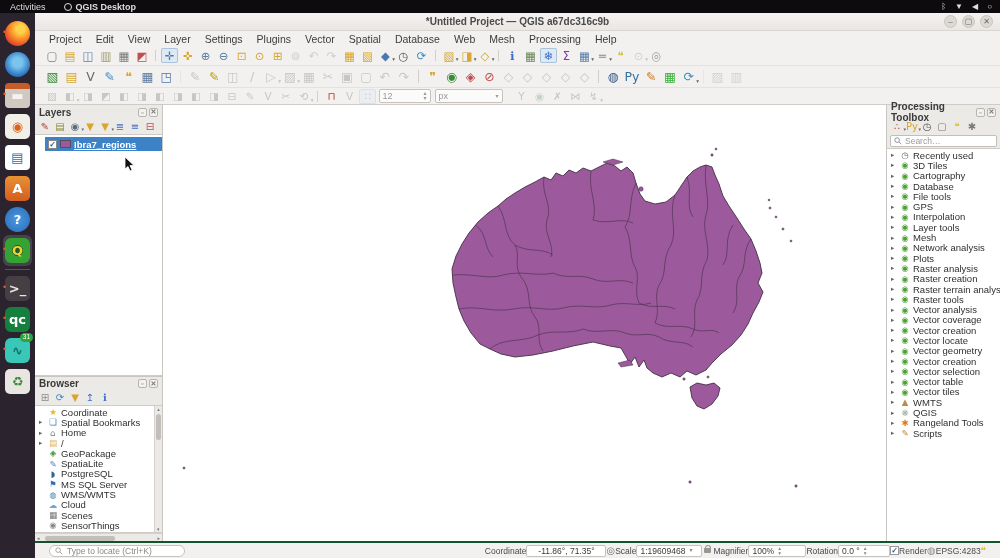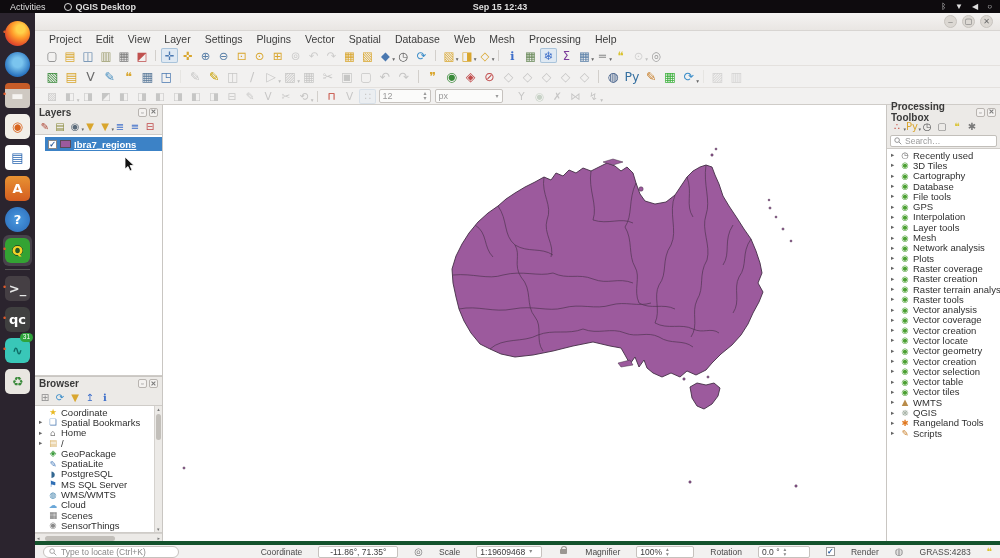--- a/index.html
+++ b/index.html
@@ -88,22 +88,22 @@
 
   #canvas { flex:1; background:#fff; position:relative; overflow:hidden; }
   #canvas svg.map { position:absolute; left:0; top:0; width:100%; height:100%; }
 
   #right-col { width:114px; border-left:1px solid #c9c6c2; background:#eceae7; display:flex; flex-direction:column; }
   .searchbox { margin:1px 3px; height:12px; background:#fff; border:1px solid #c2bfba; border-radius:2px;
                display:flex; align-items:center; gap:3px; padding:0 3px; font-size:8.5px; color:#9a9a9a; flex:0 0 auto; }
   #proc-list { background:#fff; flex:1; border-top:1px solid #cfccc8; overflow:hidden; }
 
   
-  #statusbar { height:17px; border-top:4px solid #14532d; background:#f2f1f0; display:flex; align-items:center;
-               font-size:8.5px; color:#4a4a4a; padding:0 8px; gap:16px; flex:0 0 auto; }
+  #statusbar { height:17px; border-top:2px solid #14532d; background:#f2f1f0; display:flex; align-items:center;
+               font-size:8.5px; color:#4a4a4a; padding:0 14px; gap:0; flex:0 0 auto; }
   .locate { width:136px; height:12px; background:#fff; border:1px solid #c6c2be; border-radius:7px;
             display:flex; align-items:center; gap:4px; padding:0 5px; color:#8a8a8a; }
   .sb-field { height:12px; background:#fff; border:1px solid #c6c2be; border-radius:2px; display:flex; align-items:center;
               padding:0 3px; color:#3a3a3a; }
   .sb-field .ud { color:#888; font-size:5.5px; line-height:4.5px; margin-left:4px; }
   .sb-label { margin-left:0; }
   .padlock { width:7px; height:5px; background:#9a9792; border-radius:1px; position:relative; margin:0 2px; }
   .padlock::before { content:""; position:absolute; top:-3.5px; left:1px; width:4px; height:4px; border:1.2px solid #9a9792; border-bottom:none; border-radius:3px 3px 0 0; }
   .sb-check { width:9px; height:9px; background:#fff; border:1px solid #999; color:#2a5a9a; font-size:8px; line-height:8px; text-align:center; font-weight:bold; }
   .sb-icon { font-family:"DejaVu Sans",sans-serif; font-size:10px; }
@@ -115,21 +115,20 @@
 <body>
 
 <div id="topbar">
   <div class="tb-left">
     <span>Activities</span>
     <span style="display:flex;align-items:center;">
       <span class="qgis-dot"></span>
       <span style="font-weight:bold;">QGIS Desktop</span>
     </span>
   </div>
-  <span class="clock">Sep 15 12:43</span>
   <div class="tb-right">
     <span>ᛒ</span>
     <span>▼</span>
     <span>◀</span>
     <span>○</span>
   </div>
 </div>
 
 <div id="dock">
 
@@ -173,21 +172,21 @@
       <span class="dock-ic" style="background: radial-gradient(circle, rgb(37, 90, 37) 0px, rgb(37, 90, 37) 30%, rgb(51, 163, 51) 32%, rgb(51, 163, 51) 100%); color: rgb(245, 211, 40); border-radius: 6px;">Q</span>
 
     </div>
     <div class="dock-item sep-before">
       <span class="dot">•</span>
       <span class="dock-ic" style="background: rgb(69, 63, 68); color: rgb(232, 232, 232); border-radius: 5px;">&gt;_</span>
 
     </div>
     <div class="dock-item">
       <span class="dot">•</span>
-      <span class="dock-ic" style="background: #404040; color: rgb(255, 255, 255); border-radius: 6px;">qc</span>
+      <span class="dock-ic" style="background: #15803d; color: rgb(255, 255, 255); border-radius: 6px;">qc</span>
 
     </div>
     <div class="dock-item">
       <span class="dot">•</span>
       <span class="dock-ic" style="background: rgb(57, 199, 184); color: rgb(14, 109, 102); border-radius: 6px;">∿</span>
       <span class="badge">31</span>
     </div>
     <div class="dock-item">
 
       <span class="dock-ic" style="background: rgb(233, 230, 225); color: rgb(58, 138, 58); border-radius: 5px;">♻</span>
@@ -196,20 +195,21 @@
     <div class="dock-item grid">
 
       <span class="dock-ic" style="background: transparent; color: rgb(255, 255, 255); border-radius: 0px;"></span>
 
     </div>
   </div>
 
 <div id="win">
 
   <div id="titlebar">
+    <span class="title">*Untitled Project — QGIS a67dc316c9b</span>
     <span class="winbtns">
       <span class="winbtn">–</span>
       <span class="winbtn">▢</span>
       <span class="winbtn">✕</span>
     </span>
   </div>
 
   <div id="menubar">
 
   <span class="menu-item">Project</span>
@@ -600,21 +600,21 @@
             <span>Network analysis</span>
           </div>
           <div class="tree-row">
             <span class="arr">▸</span>
             <span class="tic" style="color: rgb(75, 160, 50);">◉</span>
             <span>Plots</span>
           </div>
           <div class="tree-row">
             <span class="arr">▸</span>
             <span class="tic" style="color: rgb(75, 160, 50);">◉</span>
-            <span>Raster coverage</span>
+            <span>Raster analysis</span>
           </div>
           <div class="tree-row">
             <span class="arr">▸</span>
             <span class="tic" style="color: rgb(75, 160, 50);">◉</span>
             <span>Raster creation</span>
           </div>
           <div class="tree-row">
             <span class="arr">▸</span>
             <span class="tic" style="color: rgb(75, 160, 50);">◉</span>
             <span>Raster terrain analysis</span>
@@ -717,20 +717,20 @@
         <span class="ud">▴<br>▾</span>
     </span>
     <span class="sb-label">Rotation</span>
     <span class="sb-field" style="width:52px;">
       <span>0.0 °</span>
         <span class="ud">▴<br>▾</span>
     </span>
     <span class="sb-check">✓</span>
     <span>Render</span>
     <span class="sb-icon" style="color:#8a8a8a;">◍</span>
-    <span>GRASS:4283</span>
+    <span>EPSG:4283</span>
     <span class="sb-icon" style="color:#d9c22e;">❝</span>
   </div>
 </div>
 
 <svg id="cursor" width="11" height="16" viewBox="0 0 11 16">
   <path d="M1,1 L1,13 L4,10.5 L6,15 L8,14 L6,9.5 L10,9.5 Z" fill="#111" stroke="#fff" stroke-width="0.8"></path>
 </svg>
 
 </body></html>

